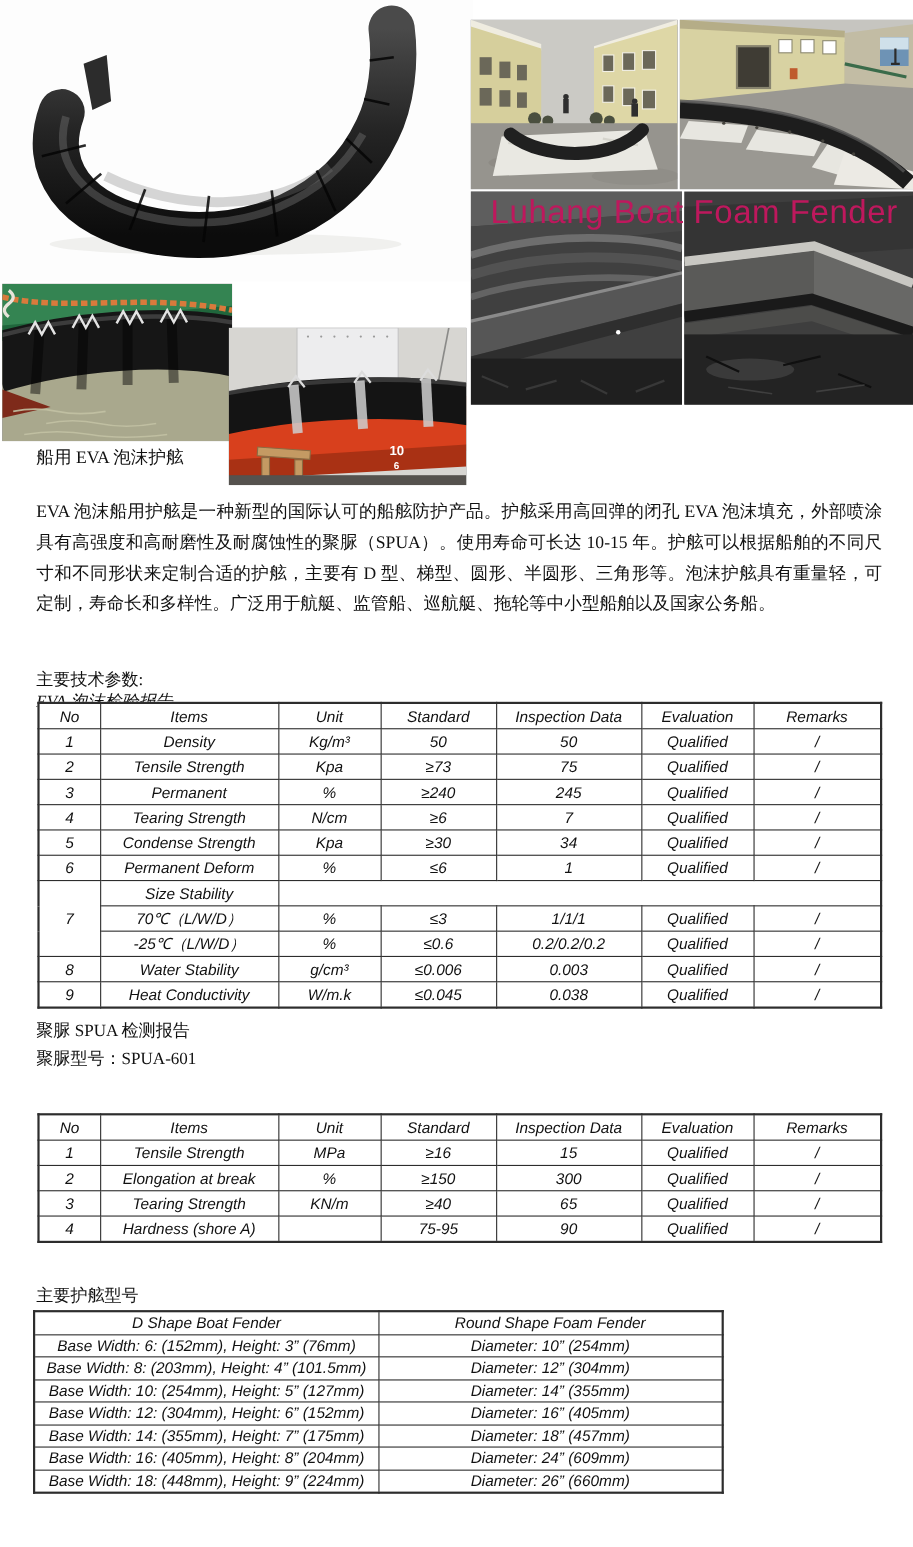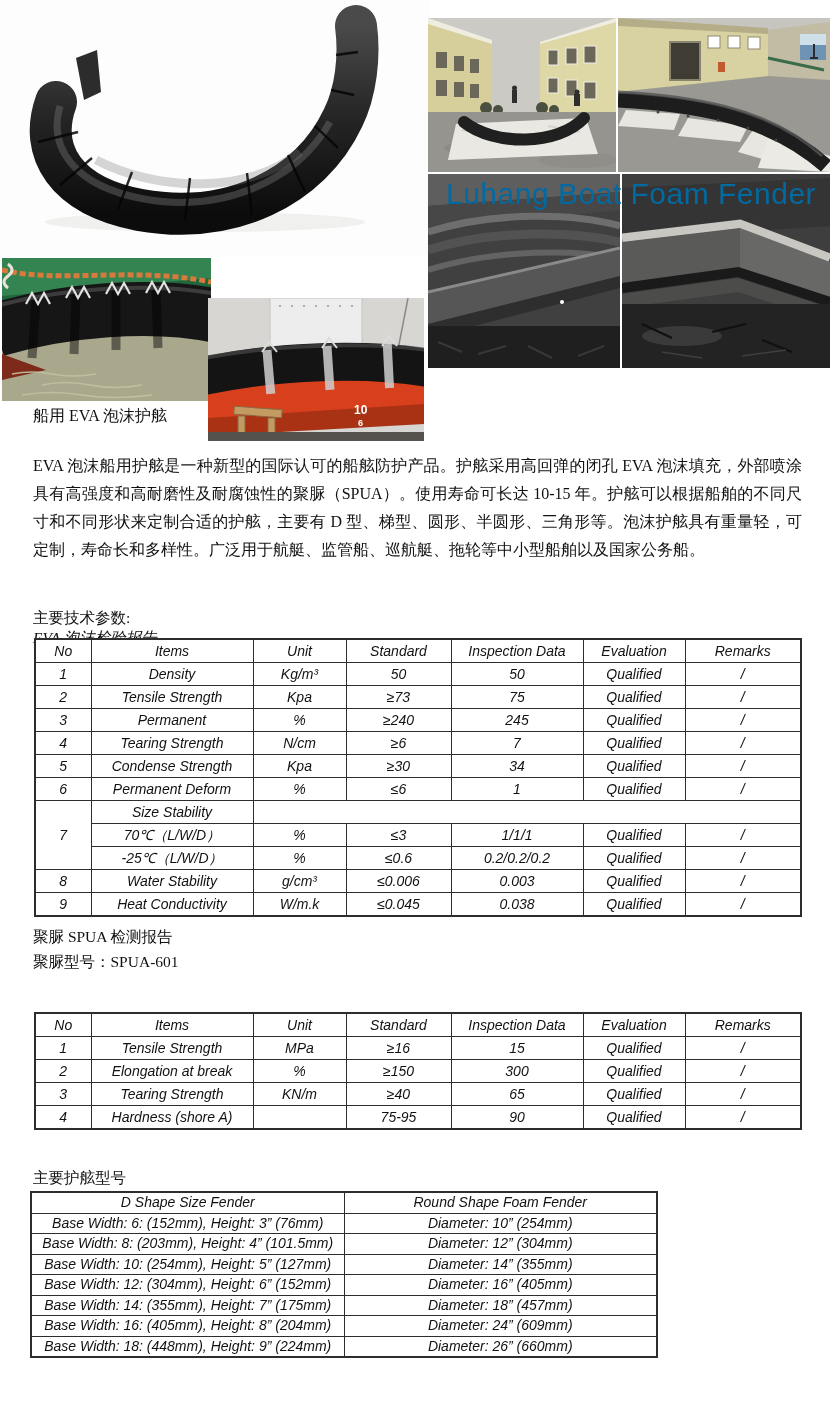--- a/index.html
+++ b/index.html
@@ -2,21 +2,21 @@
 <html><head>
 <meta charset="utf-8">
 <style>
   html,body{margin:0;padding:0;background:#ffffff;}
   #page{position:relative;width:830px;height:1406px;background:#fff;overflow:hidden;
         font-family:"Liberation Sans",sans-serif;color:#111;}
   .photo{position:absolute;overflow:hidden;background:#888;}
   .photo svg{display:block;width:100%;height:100%;}
   .overlay-title{position:absolute;left:446px;top:177px;width:384px;
         font-family:"Liberation Sans",sans-serif;font-size:30px;font-weight:400;
-        color:#0369a1;letter-spacing:0.5px;white-space:nowrap;}
+        color:#be185d;letter-spacing:0.5px;white-space:nowrap;}
   .cn{font-family:"Liberation Serif","DejaVu Serif",serif;}
   .doc-title{position:absolute;left:33px;top:406px;font-size:16px;}
   .para{position:absolute;left:33px;top:452px;width:769px;font-size:16px;
         line-height:28px;text-align:justify;}
   .h-tech{position:absolute;left:33px;top:575px;font-size:15.5px;margin-top:33px;}
   .h-eva{position:absolute;left:33px;top:600px;font-size:15.5px;font-style:italic;margin-top:28px;}
   .h-spua{position:absolute;left:33px;top:927px;font-size:15.5px;}
   .h-model{position:absolute;left:33px;top:952px;font-size:15.5px;}
   .h-fender{position:absolute;left:33px;top:1168px;font-size:15.5px;}
   table{border-collapse:collapse;table-layout:fixed;background:#fff;}
@@ -453,21 +453,21 @@
 
   <div class="cn h-fender">主要护舷型号</div>
 
   <table class="models">
     <colgroup>
         <col style="width:313px">
         <col style="width:313px">
       </colgroup>
     <thead>
         <tr>
-          <th>D Shape Size Fender</th>
+          <th>D Shape Boat Fender</th>
           <th>Round Shape Foam Fender</th>
         </tr>
       </thead>
     <tbody>
         <tr>
           <td>Base Width: 6: (152mm), Height: 3” (76mm)</td>
           <td>Diameter: 10” (254mm)</td>
         </tr>
         <tr>
           <td>Base Width: 8: (203mm), Height: 4” (101.5mm)</td>

